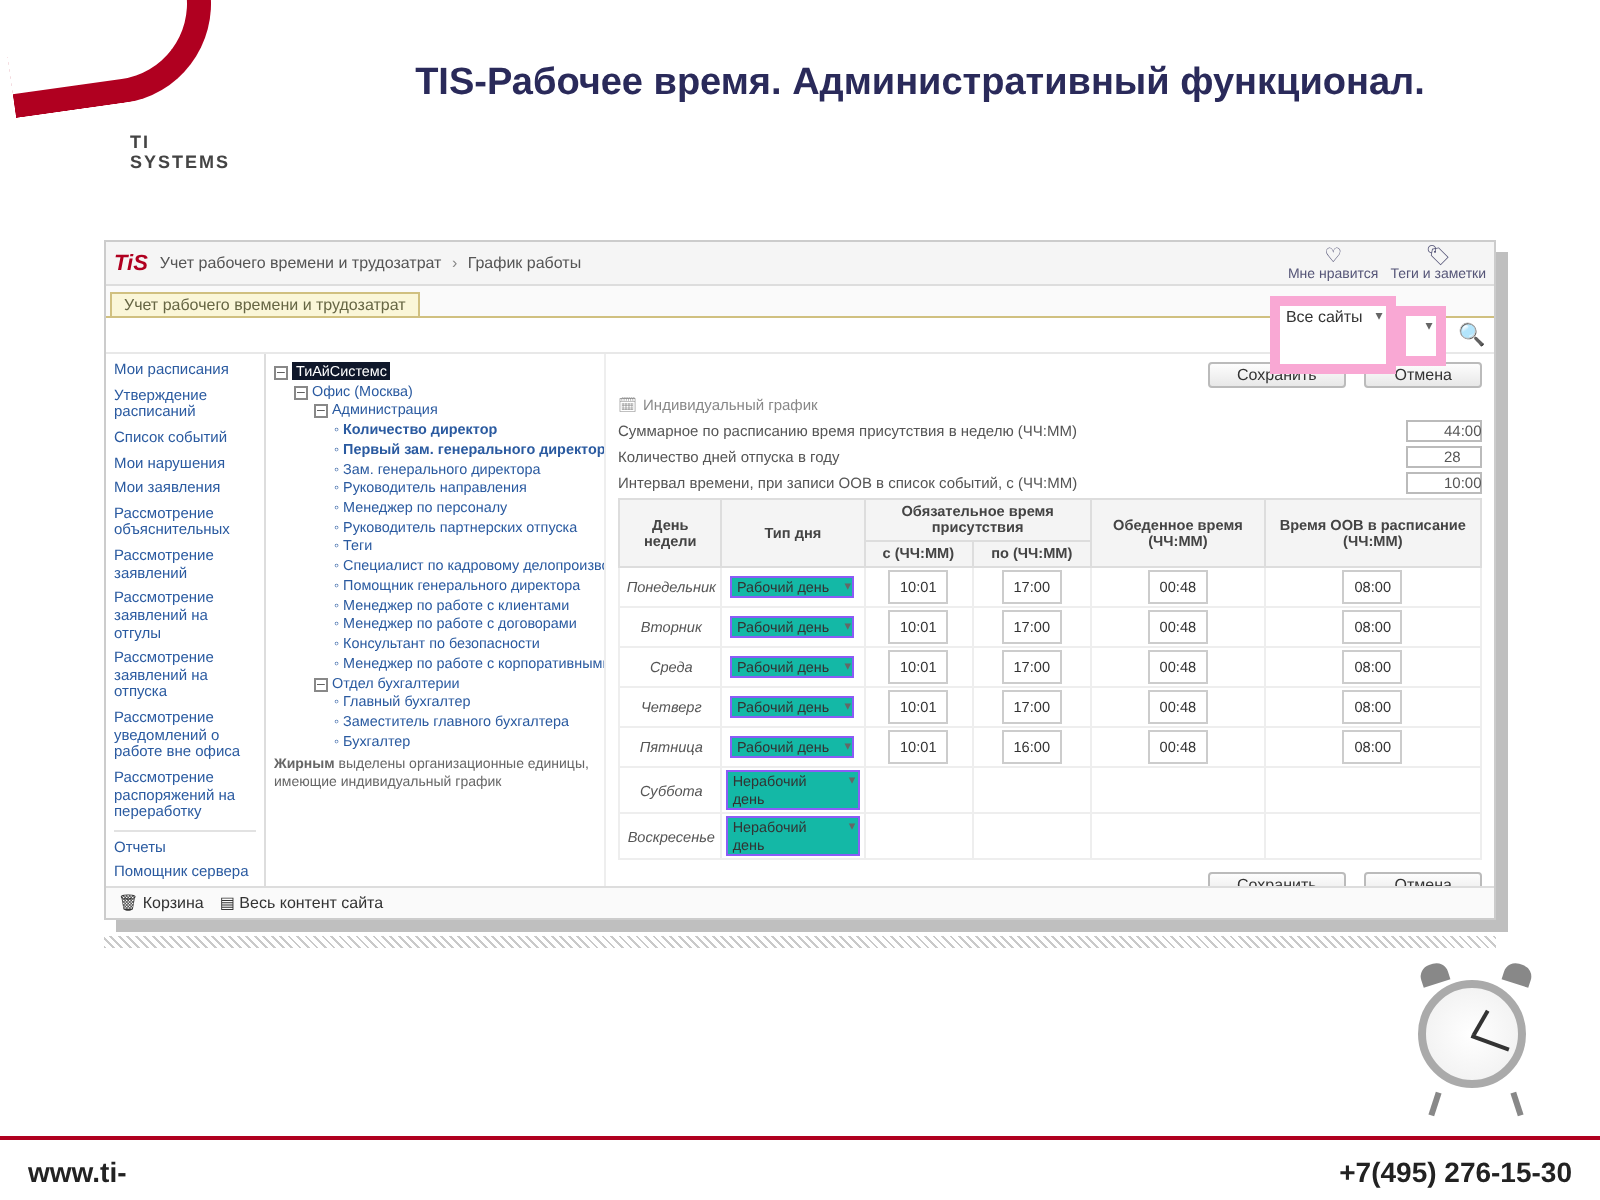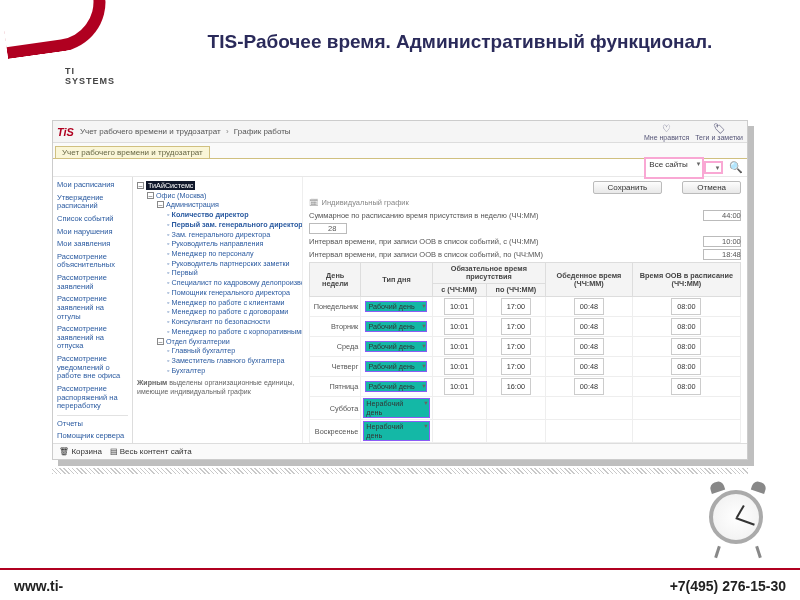--- a/index.html
+++ b/index.html
@@ -15,49 +15,49 @@
   .app-logo { color: #b00020; font-weight: bold; font-style: italic; font-size: 11px; margin-right: 6px; }
   .breadcrumb { color: #555; }
   .breadcrumb .sep { color: #888; margin: 0 3px; }
   .topbar-right { margin-left: auto; display: flex; gap: 6px; align-items: center; }
   .tool-btn { display: flex; flex-direction: column; align-items: center; color: #557; font-size: 7px; cursor: pointer; }
   .tool-btn .ico { font-size: 10px; }
   .ribbon-tab-row { height: 16px; display: flex; align-items: flex-end; border-bottom: 1px solid #d0c080; background: #fafafa; }
   .ribbon-tab { background: #faf6d8; border: 1px solid #d0c080; border-bottom: none; padding: 1px 6px; font-size: 8px; color: #664; margin-left: 2px; }
   .filter-row { height: 18px; display: flex; align-items: center; padding: 0 4px; border-bottom: 1px solid #e8e8e8; }
   .filter-row .spacer { flex: 1; }
-  .dd { border: 2px solid #f9a8d4; background: #fff; font-size: 8px; padding: 1px 12px 8px 3px; position: relative; color: #333; min-width: 60px; }
+  .dd { border: 5px solid #f9a8d4; background: #fff; font-size: 8px; padding: 1px 12px 19px 3px; position: relative; color: #333; min-width: 60px; }
   .dd::after { content: '▾'; position: absolute; right: 2px; top: 1px; color: #666; font-size: 7px; }
   .search-ico { color: #2a5aa0; font-size: 11px; margin-left: 6px; }
   .app-body { display: flex; height: calc(100% - 56px - 16px); }
   .leftnav { width: 80px; border-right: 1px solid #ddd; padding: 4px 4px; overflow: hidden; }
   .leftnav a { display: block; color: #2a5aa0; font-size: 7.5px; margin-bottom: 4px; line-height: 1.15; text-decoration: none; }
   .leftnav .divider { border-top: 1px solid #e2e2e2; margin: 4px 0; }
   .tree-col { width: 170px; border-right: 1px solid #eee; padding: 4px 2px 4px 4px; overflow: hidden; }
   .tree { font-size: 7.2px; color: #2a5aa0; }
   .tree .node { white-space: nowrap; line-height: 1.35; }
   .tree .box { display: inline-block; width: 7px; height: 7px; border: 1px solid #888; text-align: center; line-height: 6px; font-size: 7px; color: #555; margin-right: 2px; background: #fff; }
   .tree .sel { background: #0f172a; color: #fff; padding: 0 2px; }
   .tree .bold { font-weight: bold; }
   .tree .ind1 { padding-left: 10px; }
   .tree .ind2 { padding-left: 20px; }
   .tree .ind3 { padding-left: 30px; }
   .tree .hint { color: #666; font-size: 7px; margin-top: 4px; line-height: 1.2; white-space: normal; }
   .tree .hint b { font-weight: bold; }
   .main-col { flex: 1; padding: 4px 6px; overflow: hidden; }
-  .btn-row { display: flex; justify-content: flex-end; gap: 20px; margin-bottom: 4px; }
+  .btn-row { display: flex; justify-content: flex-end; gap: 9px; margin-bottom: 4px; }
   .btn { background: linear-gradient(#fdfdfd,#e8e8e8); border: 1px solid #bbb; border-radius: 2px; font-size: 8px; padding: 1px 14px; cursor: pointer; color: #333; }
   .section-head { color: #888; font-size: 7.5px; display: flex; align-items: center; gap: 3px; margin-bottom: 3px; }
   .kv-row { display: flex; align-items: center; font-size: 7.5px; color: #555; margin-bottom: 2px; }
   .kv-row .k { flex: 1; }
   .kv-row .v { width: 36px; border: 1px solid #bbb; background: #fff; text-align: right; padding: 0 18px; }
   table.sched { width: 100%; border-collapse: collapse; margin-top: 0; font-size: 7.3px; }
   table.sched th { background: #f4f4f4; border: 1px solid #ddd; padding: 2px 2px; color: #444; font-weight: bold; text-align: center; line-height: 1.1; }
   table.sched td { border: 1px solid #eee; padding: 1px 2px; text-align: center; color: #333; }
-  table.sched td.day { text-align: right; color: #555; padding-left: 3px; }
+  table.sched td.day { text-align: center; color: #555; padding-left: 3px; font-style: italic; }
   .type-dd { border: 1px solid #8b5cf6; background: #14b8a6; font-size: 7.2px; padding: 0 9px 0 2px; position: relative; display: inline-block; min-width: 62px; text-align: left; }
   .type-dd::after { content: '▾'; position: absolute; right: 1px; top: 0; color: #666; font-size: 6.5px; }
   .cell-in { border: 1px solid #ccc; background: #fff; display: inline-block; min-width: 30px; padding: 3px 2px; }
   .footer-block { position: absolute; left: 52px; top: 468px; width: 696px; height: 6px; background: repeating-linear-gradient(45deg,#888 0,#888 1px,#fff 1px,#fff 3px); opacity: .45; }
   .clock { position: absolute; right: 26px; bottom: 44px; width: 72px; height: 72px; }
   .clock .bell { width: 14px; height: 10px; background: #888; border-radius: 6px 6px 0 0; position: absolute; top: -2px; }
   .clock .bell.l { left: 8px; transform: rotate(-18deg); }
   .clock .bell.r { right: 8px; transform: rotate(18deg); }
   .clock .face { width: 54px; height: 54px; border: 4px solid #aaa; border-radius: 50%; background: radial-gradient(#fff,#eee); position: absolute; left: 7px; top: 6px; }
   .clock .hand { position: absolute; background: #333; left: 50%; top: 50%; transform-origin: 0 0; }
@@ -138,22 +138,22 @@
     <div class="tree-col">
       <div class="tree">
         <div class="node"><span class="box">–</span><span class="sel">ТиАйСистемс</span></div>
         <div class="node ind1"><span class="box">–</span><span>Офис (Москва)</span></div>
         <div class="node ind2"><span class="box">–</span><span>Администрация</span></div>
         <div class="node ind3 bold">◦ <span>Количество директор</span></div>
         <div class="node ind3 bold">◦ <span>Первый зам. генерального директора</span></div>
         <div class="node ind3">◦ <span>Зам. генерального директора</span></div>
         <div class="node ind3">◦ <span>Руководитель направления</span></div>
         <div class="node ind3">◦ <span>Менеджер по персоналу</span></div>
-        <div class="node ind3">◦ <span>Руководитель партнерских заметки</span></div>
-        <div class="node ind3">◦ <span>Первый</span></div>
+        <div class="node ind3">◦ <span>Руководитель партнерских отпуска</span></div>
+        <div class="node ind3">◦ <span>Теги</span></div>
         <div class="node ind3">◦ <span>Специалист по кадровому делопроизводству</span></div>
         <div class="node ind3">◦ <span>Помощник генерального директора</span></div>
         <div class="node ind3">◦ <span>Менеджер по работе с клиентами</span></div>
         <div class="node ind3">◦ <span>Менеджер по работе с договорами</span></div>
         <div class="node ind3">◦ <span>Консультант по безопасности</span></div>
         <div class="node ind3">◦ <span>Менеджер по работе с корпоративными клиентами</span></div>
         <div class="node ind2"><span class="box">–</span><span>Отдел бухгалтерии</span></div>
         <div class="node ind3">◦ <span>Главный бухгалтер</span></div>
         <div class="node ind3">◦ <span>Заместитель главного бухгалтера</span></div>
         <div class="node ind3">◦ <span>Бухгалтер</span></div>
@@ -168,29 +168,26 @@
       </div>
       <div class="section-head">
           <span>🗓</span>
           <span>Индивидуальный график</span>
         </div>
       <div class="kv-row">
           <span class="k">Суммарное по расписанию время присутствия в неделю (ЧЧ:ММ)</span>
           <span class="v">44:00</span>
         </div>
       <div class="kv-row">
+          <span class="k">Количество дней отпуска в году</span>
           <span class="v">28</span>
         </div>
       <div class="kv-row">
           <span class="k">Интервал времени, при записи ООВ в список событий, с (ЧЧ:ММ)</span>
           <span class="v">10:00</span>
-        </div>
-      <div class="kv-row">
-          <span class="k">Интервал времени, при записи ООВ в список событий, по (ЧЧ:ММ)</span>
-          <span class="v">18:48</span>
         </div>
 
       <table class="sched">
         <thead>
           <tr>
             <th rowspan="2">День недели</th>
             <th rowspan="2">Тип дня</th>
             <th colspan="2">Обязательное время присутствия</th>
             <th rowspan="2">Обеденное время (ЧЧ:ММ)</th>
             <th rowspan="2">Время ООВ в расписание (ЧЧ:ММ)</th>

